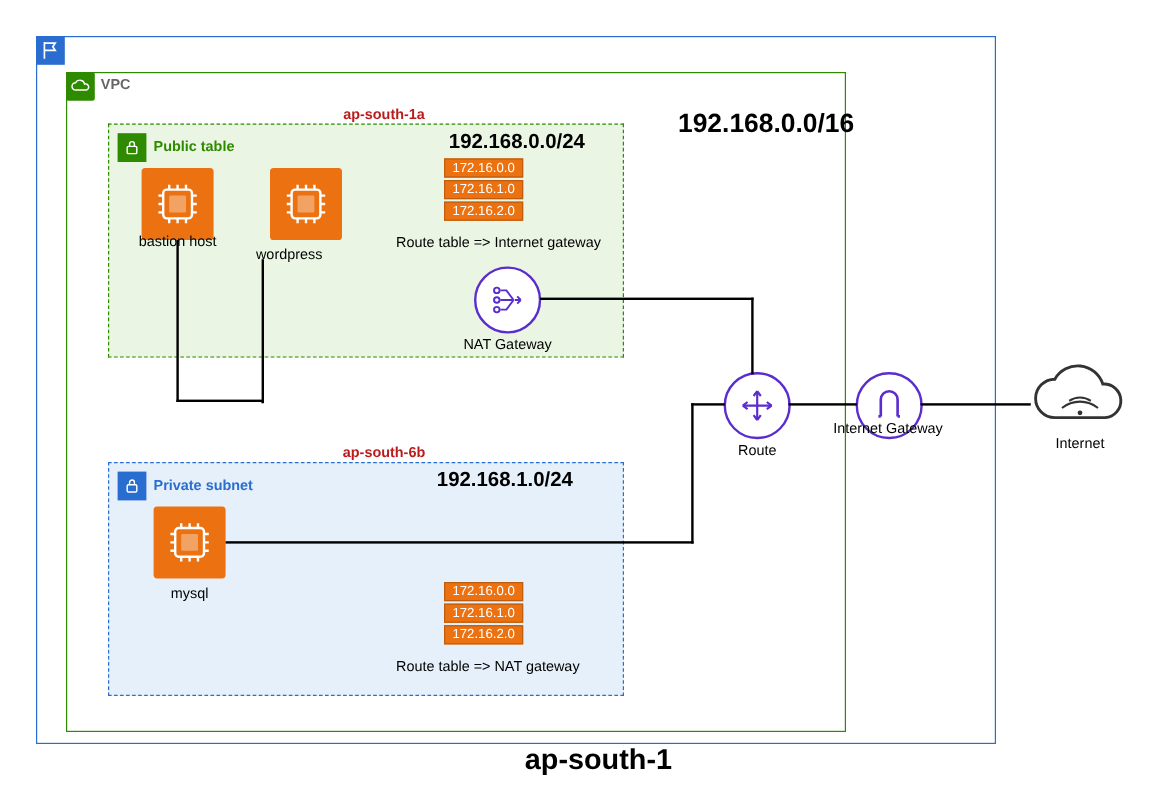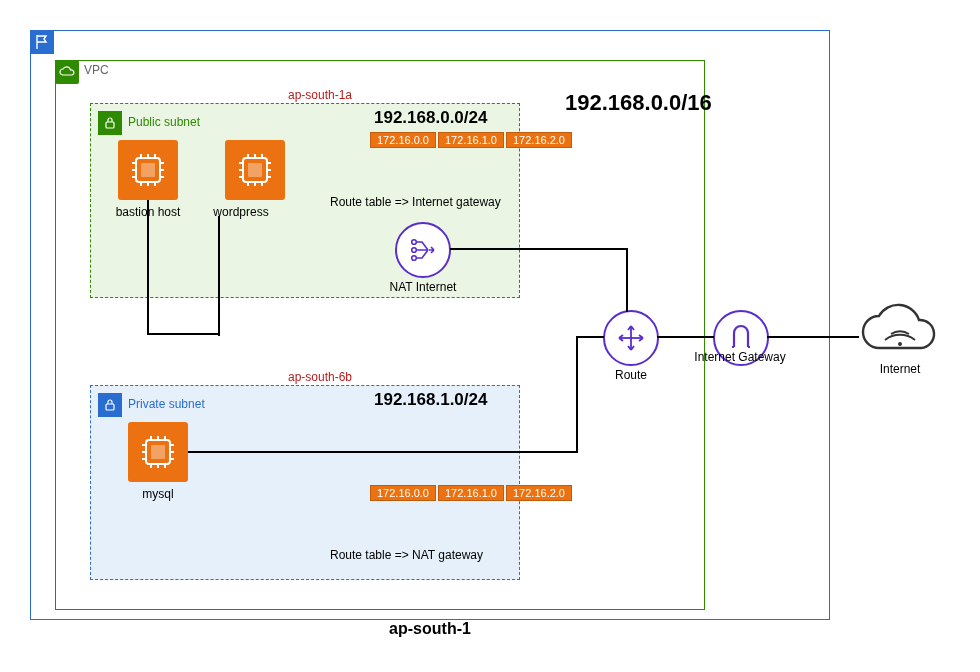--- a/index.html
+++ b/index.html
@@ -26,25 +26,26 @@
     position: absolute;
     border: 1px dashed;
     box-sizing: border-box;
   }
   .public-subnet { border-color: #2e8b00; background: #eaf5e3; }
   .private-subnet { border-color: #2a6dd1; background: #e6f0fa; }
   .box-label {
     position: absolute;
     font-size: 12px;
     white-space: nowrap;
+    font-weight: bold;
   }
   .az-label { color: #b91c1c; font-size: 12px; text-align: center; }
   .cidr { font-weight: bold; font-size: 17px; }
   .big-cidr { font-weight: bold; font-size: 22px; }
-  .region-label { font-weight: bold; font-size: 16px; text-align: center; }
+  .region-label { font-weight: bold; font-size: 24px; text-align: right; }
   .icon-badge {
     position: absolute;
     width: 24px;
     height: 24px;
     display: flex;
     align-items: center;
     justify-content: center;
   }
   .flag-badge { background: #2a6dd1; }
   .vpc-badge { background: #2e8b00; border-radius: 2px; }
@@ -62,21 +63,21 @@
   }
   .tile-label {
     position: absolute;
     font-size: 12px;
     text-align: center;
     white-space: nowrap;
   }
   .route-row {
     position: absolute;
     display: flex;
-    flex-direction: row;
+    flex-direction: column;
     gap: 2px;
     border-radius: 25px;
   }
   .route-chip {
     background: #ec7211;
     border: 1px solid #bf5d0e;
     color: #fff;
     font-size: 11px;
     padding: 1px 6px;
     text-align: center;
@@ -133,21 +134,21 @@
 <div class="big-cidr" style="position:absolute; left:565px; top:90px;">192.168.0.0/16</div>
 
 <div class="box-label az-label" style="left:260px; top:88px; width:120px;">ap-south-1a</div>
 <div class="subnet-box public-subnet" style="left:90px; top:103px; width:430px; height:195px;"></div>
 <div class="icon-badge lock-badge-green" style="left:98px; top:111px;">
   <svg width="14" height="14" viewBox="0 0 14 14">
       <rect x="3" y="6" width="8" height="6" rx="1" fill="none" stroke="#fff" stroke-width="1.2"></rect>
       <path d="M5 6V4a2 2 0 014 0v2" fill="none" stroke="#fff" stroke-width="1.2"></path>
     </svg>
 </div>
-<div class="box-label" style="left:128px; top:115px; color:#2e8b00;">Public subnet</div>
+<div class="box-label" style="left:128px; top:115px; color:#2e8b00;">Public table</div>
 <div class="cidr" style="position:absolute; left:374px; top:108px;">192.168.0.0/24</div>
 
 <div class="ec2-tile" style="left:118px; top:140px;">
   <svg width="42" height="42" viewBox="0 0 42 42">
       <rect x="9" y="9" width="24" height="24" rx="3" fill="none" stroke="#fff" stroke-width="2"></rect>
       <rect x="14" y="14" width="14" height="14" rx="1" fill="#fff" opacity="0.35"></rect>
       <g stroke="#fff" stroke-width="2">
         <line x1="14" y1="5" x2="14" y2="9"></line>
         <line x1="21" y1="5" x2="21" y2="9"></line>
         <line x1="28" y1="5" x2="28" y2="9"></line>
@@ -156,21 +157,21 @@
         <line x1="28" y1="33" x2="28" y2="37"></line>
         <line x1="5" y1="14" x2="9" y2="14"></line>
         <line x1="5" y1="21" x2="9" y2="21"></line>
         <line x1="5" y1="28" x2="9" y2="28"></line>
         <line x1="33" y1="14" x2="37" y2="14"></line>
         <line x1="33" y1="21" x2="37" y2="21"></line>
         <line x1="33" y1="28" x2="37" y2="28"></line>
       </g>
     </svg>
 </div>
-<div class="tile-label" style="left:113px; top:205px; width:70px;">bastion host</div>
+<div class="tile-label" style="left:113px; top:194px; width:70px;">bastion host</div>
 
 <div class="ec2-tile" style="left:225px; top:140px;">
   <svg width="42" height="42" viewBox="0 0 42 42">
       <rect x="9" y="9" width="24" height="24" rx="3" fill="none" stroke="#fff" stroke-width="2"></rect>
       <rect x="14" y="14" width="14" height="14" rx="1" fill="#fff" opacity="0.35"></rect>
       <g stroke="#fff" stroke-width="2">
         <line x1="14" y1="5" x2="14" y2="9"></line>
         <line x1="21" y1="5" x2="21" y2="9"></line>
         <line x1="28" y1="5" x2="28" y2="9"></line>
         <line x1="14" y1="33" x2="14" y2="37"></line>
@@ -196,32 +197,32 @@
 
 <div class="round-icon" style="left:395px; top:222px;">
   <svg width="34" height="34" viewBox="0 0 34 34">
     <circle cx="8" cy="9" r="2.3" fill="none" stroke="#5a2dcd" stroke-width="1.6"></circle>
     <circle cx="8" cy="17" r="2.3" fill="none" stroke="#5a2dcd" stroke-width="1.6"></circle>
     <circle cx="8" cy="25" r="2.3" fill="none" stroke="#5a2dcd" stroke-width="1.6"></circle>
     <path d="M11 9h5l6 8M11 17h11M11 25h5l6-8" fill="none" stroke="#5a2dcd" stroke-width="1.6"></path>
     <path d="M23 17l5 0m0 0l-3-3m3 3l-3 3" fill="none" stroke="#5a2dcd" stroke-width="1.6"></path>
   </svg>
 </div>
-<div class="under-label" style="left:383px; top:280px; width:80px;">NAT Internet</div>
+<div class="under-label" style="left:383px; top:280px; width:80px;">NAT Gateway</div>
 
 <div class="box-label az-label" style="left:260px; top:370px; width:120px;">ap-south-6b</div>
 <div class="subnet-box private-subnet" style="left:90px; top:385px; width:430px; height:195px;"></div>
 <div class="icon-badge lock-badge-blue" style="left:98px; top:393px;">
   <svg width="14" height="14" viewBox="0 0 14 14">
       <rect x="3" y="6" width="8" height="6" rx="1" fill="none" stroke="#fff" stroke-width="1.2"></rect>
       <path d="M5 6V4a2 2 0 014 0v2" fill="none" stroke="#fff" stroke-width="1.2"></path>
     </svg>
 </div>
 <div class="box-label" style="left:128px; top:397px; color:#2a6dd1;">Private subnet</div>
-<div class="cidr" style="position:absolute; left:374px; top:390px;">192.168.1.0/24</div>
+<div class="cidr" style="position:absolute; left:364px; top:390px;">192.168.1.0/24</div>
 
 <div class="ec2-tile" style="left:128px; top:422px;">
   <svg width="42" height="42" viewBox="0 0 42 42">
       <rect x="9" y="9" width="24" height="24" rx="3" fill="none" stroke="#fff" stroke-width="2"></rect>
       <rect x="14" y="14" width="14" height="14" rx="1" fill="#fff" opacity="0.35"></rect>
       <g stroke="#fff" stroke-width="2">
         <line x1="14" y1="5" x2="14" y2="9"></line>
         <line x1="21" y1="5" x2="21" y2="9"></line>
         <line x1="28" y1="5" x2="28" y2="9"></line>
         <line x1="14" y1="33" x2="14" y2="37"></line>

